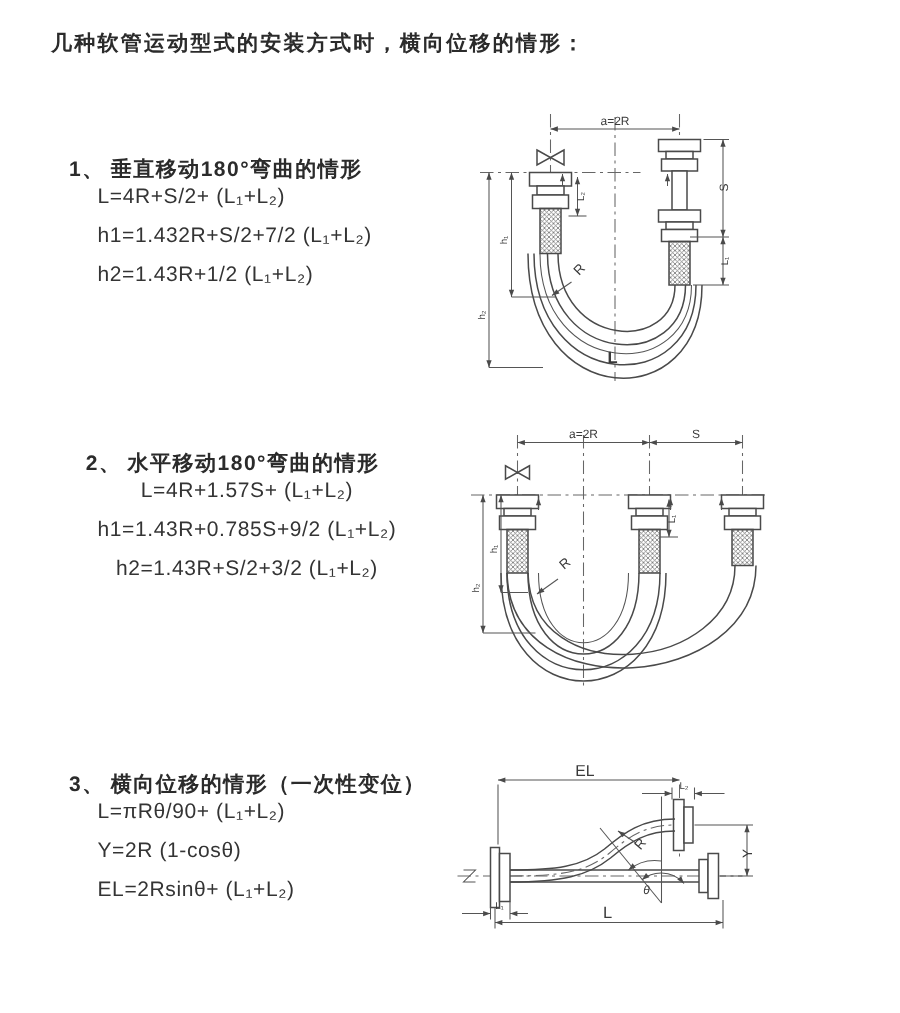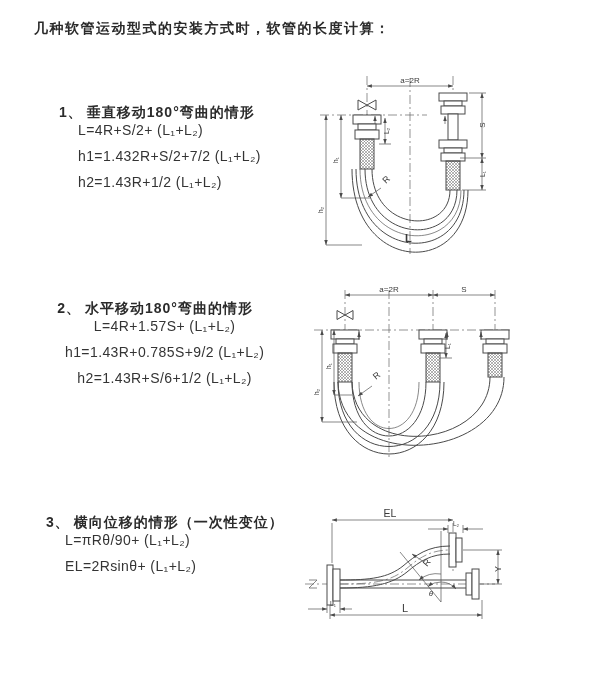--- a/index.html
+++ b/index.html
@@ -32,50 +32,51 @@
     <defs>
       <marker id="ah" viewBox="0 0 8 6" refX="7.5" refY="3" markerWidth="8" markerHeight="6" orient="auto-start-reverse" markerUnits="strokeWidth">
         <path d="M0.5,0.5 L7.5,3 L0.5,5.5 Z" fill="#4a4a4a"></path>
       </marker>
       <pattern id="braid" width="3" height="3" patternUnits="userSpaceOnUse">
         <path d="M0,3 L3,0 M0,0 L3,3" stroke="#6a6a6a" stroke-width="0.5" fill="none"></path>
       </pattern>
     </defs>
   </svg>
 
-  <div class="title">几种软管运动型式的安装方式时，软管的长度计算：</div>
-
-  <section class="sec" style="left:59px;top:104px;">
+  <div class="title">几种软管运动型式的安装方式时，横向位移的情形：</div>
+
+  <section class="sec" style="left:46px;top:104px;">
     <div class="sec-head">
       <span class="num">1、</span><span>垂直移动180°弯曲的情形</span>
     </div>
     <div class="formulas">
       <div class="formula">L=4R+S/2+ (L₁+L₂)</div>
       <div class="formula">h1=1.432R+S/2+7/2 (L₁+L₂)</div>
       <div class="formula">h2=1.43R+1/2 (L₁+L₂)</div>
     </div>
   </section>
 
   <section class="sec" style="left:46px;top:300px;text-align:center;">
     <div class="sec-head">
       <span class="num">2、</span><span>水平移动180°弯曲的情形</span>
     </div>
     <div class="formulas">
       <div class="formula">L=4R+1.57S+ (L₁+L₂)</div>
       <div class="formula">h1=1.43R+0.785S+9/2 (L₁+L₂)</div>
-      <div class="formula">h2=1.43R+S/6+1/2 (L₁+L₂)</div>
+      <div class="formula">h2=1.43R+S/2+3/2 (L₁+L₂)</div>
     </div>
   </section>
 
   <section class="sec" style="left:46px;top:514px;">
     <div class="sec-head">
       <span class="num">3、</span><span>横向位移的情形（一次性变位）</span>
     </div>
     <div class="formulas">
       <div class="formula">L=πRθ/90+ (L₁+L₂)</div>
+      <div class="formula">Y=2R (1-cosθ)</div>
       <div class="formula">EL=2Rsinθ+ (L₁+L₂)</div>
     </div>
   </section>
 
   <div class="diag" style="left:312px;top:68px;">
     <svg width="260" height="188" viewBox="0 0 260 188">
       <g>
         <path class="cl" d="M98,10 V186"></path>
         <path class="cl" d="M8,47 H115"></path>
         <path class="cl" d="M55,8 V47"></path>

